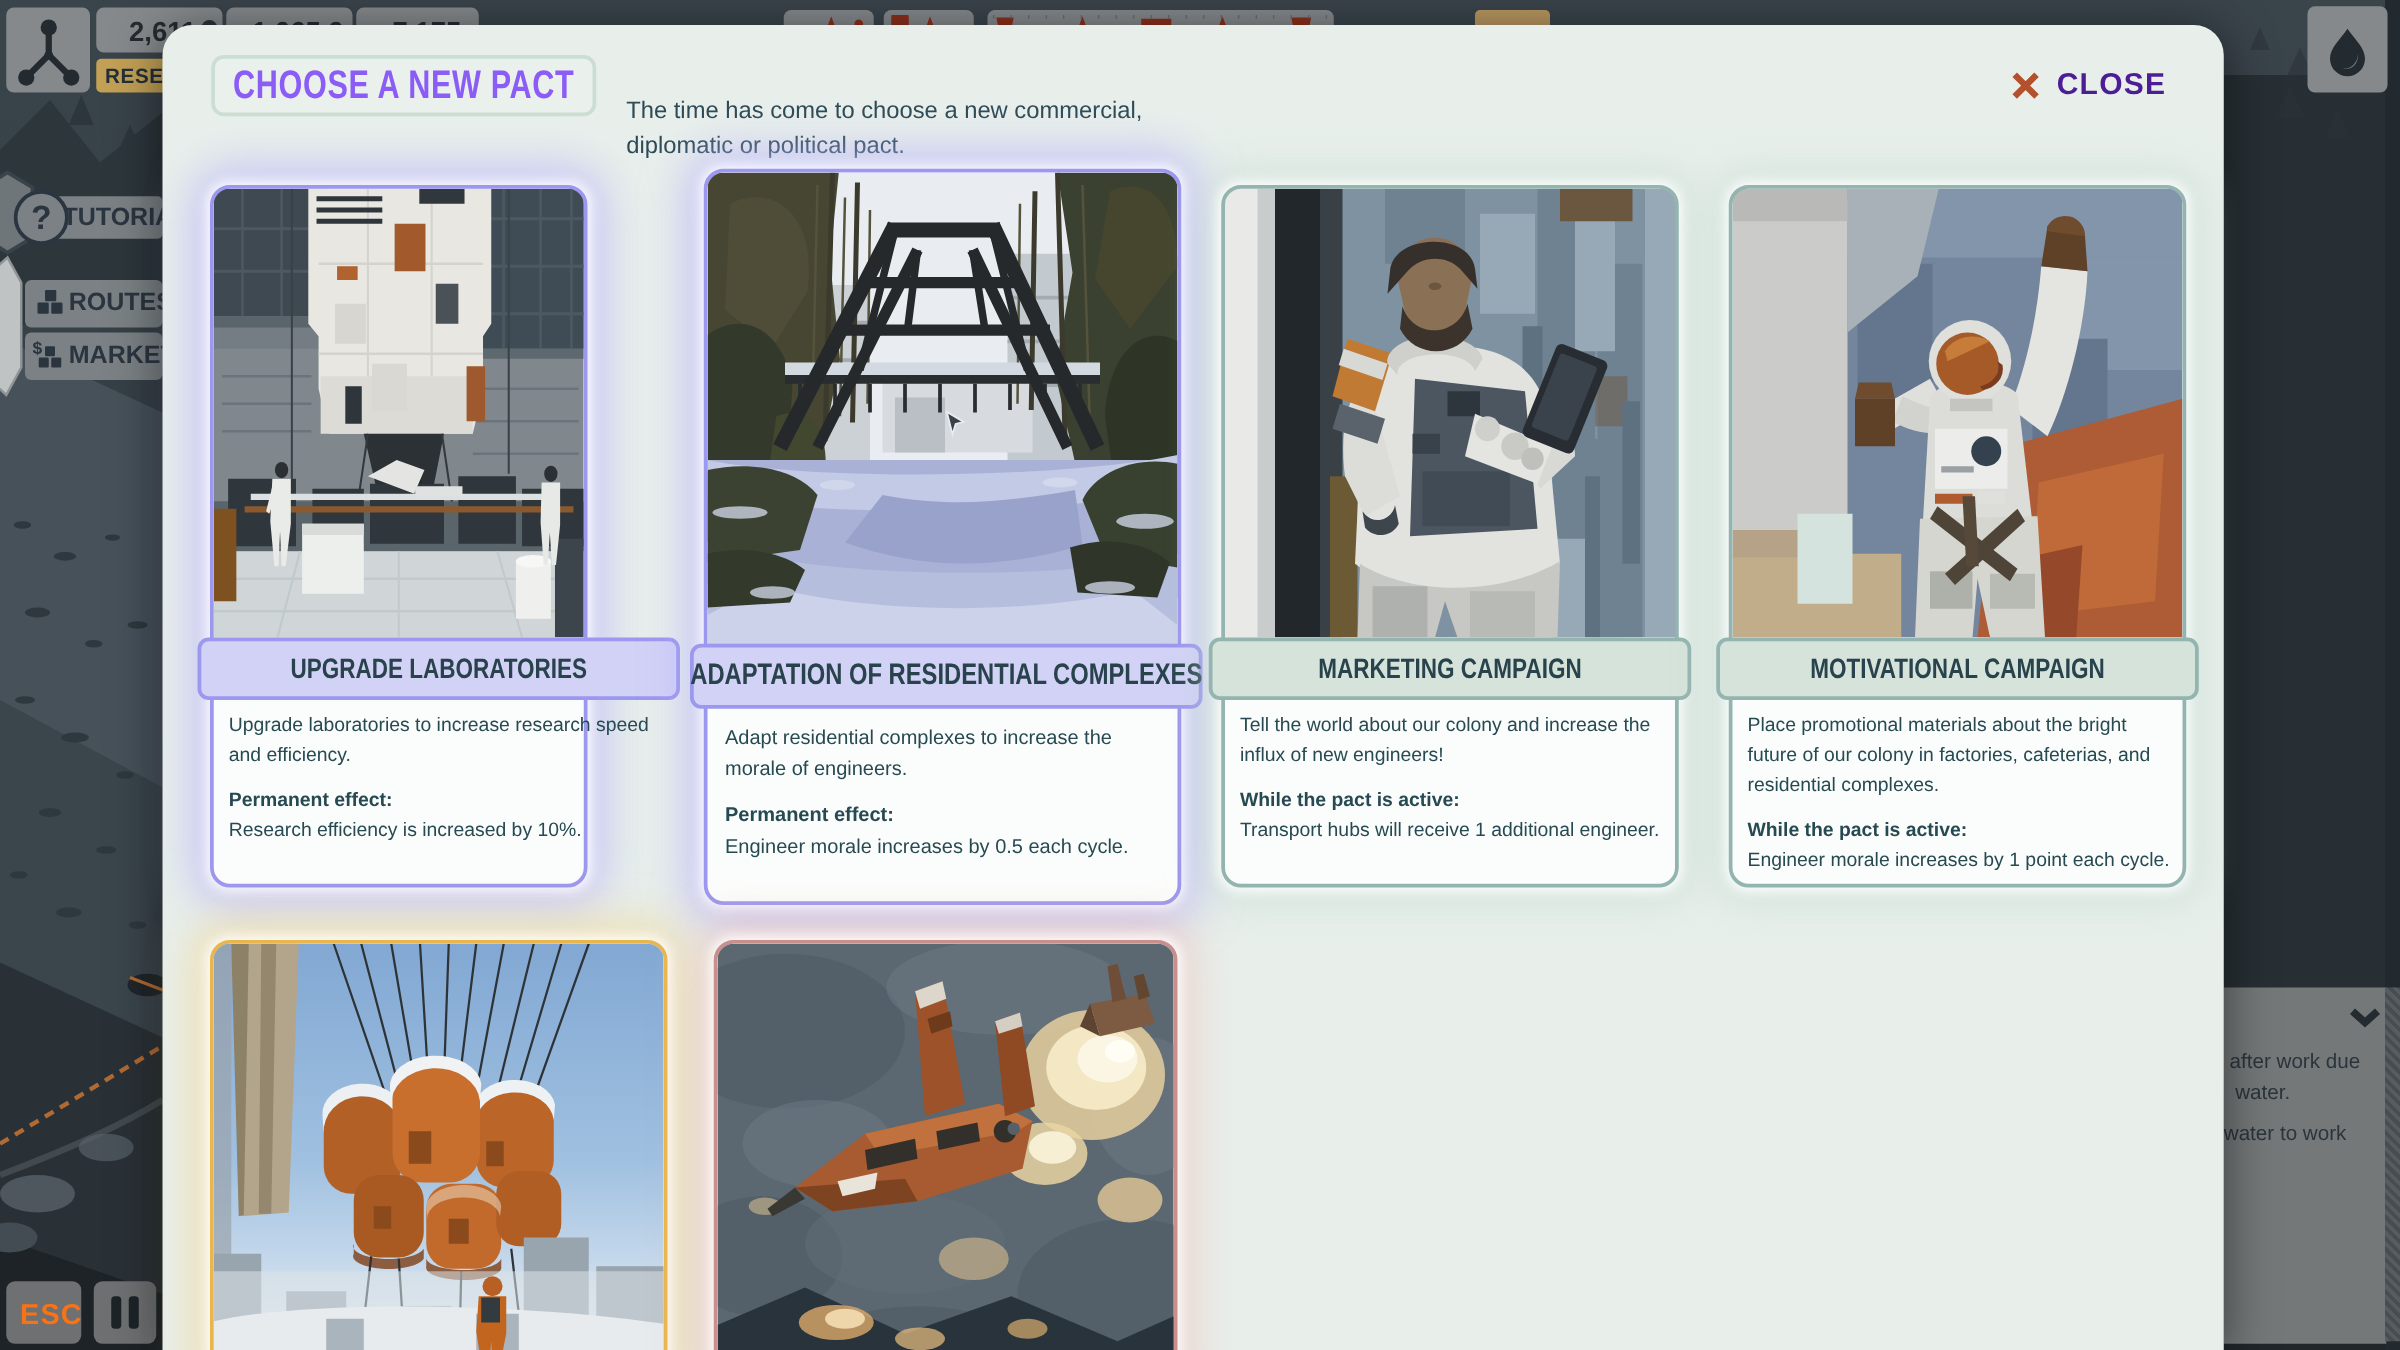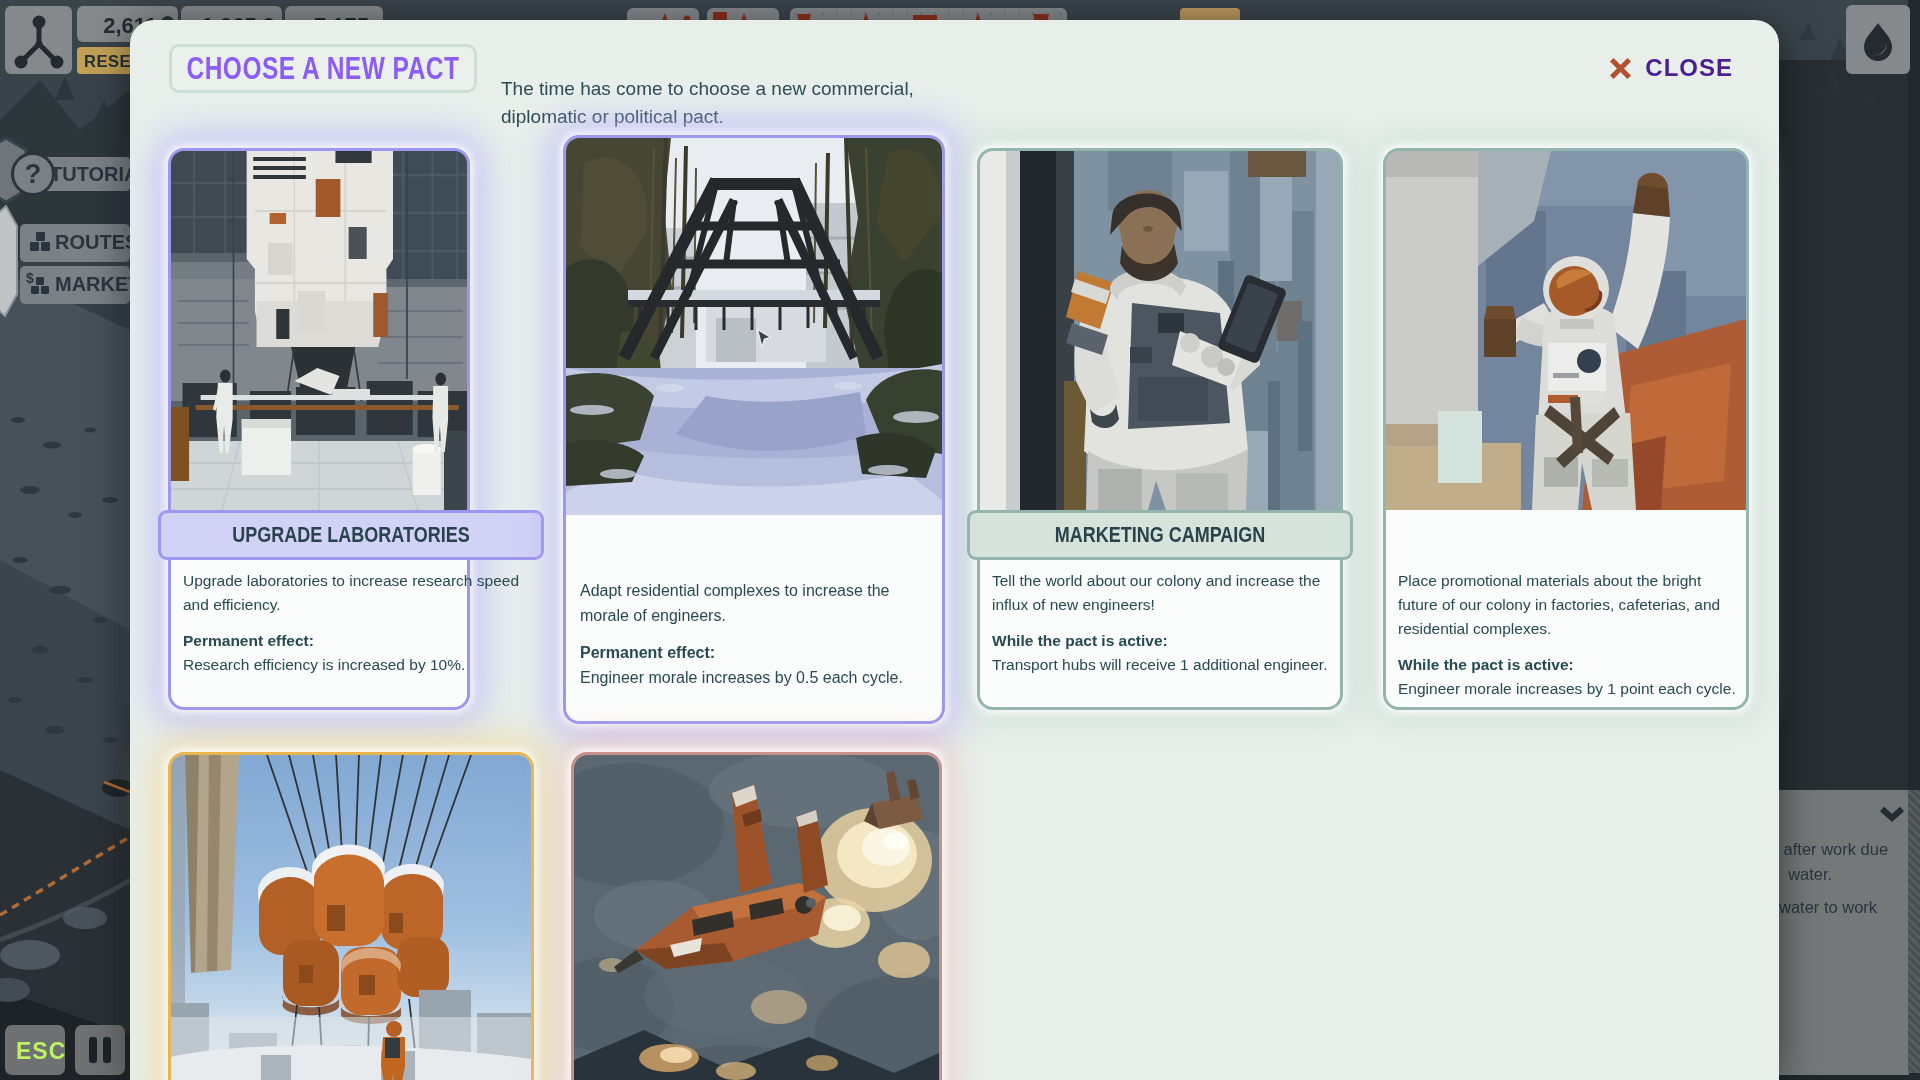--- a/index.html
+++ b/index.html
@@ -155,21 +155,21 @@
 <svg class="abs" style="left:26px;top:271px;" width="28" height="28" viewBox="0 0 28 28">
   <g fill="#2b3540">
       <text x="0" y="12" font-size="14" font-weight="bold" fill="#2b3540">$</text>
   <rect x="10" y="6" width="8" height="8" rx="1"></rect>
       <rect x="5" y="15" width="8" height="8" rx="1"></rect>
       <rect x="15" y="15" width="8" height="8" rx="1"></rect>
     </g>
 </svg>
 
 <div class="abs" style="left:5px;top:1025px;width:60px;height:50px;background:#6e7072;border-radius:7px;"></div>
-<div class="hudtxt abs" style="left:16px;top:1038px;font-size:23px;color:#bef264;letter-spacing:1px;">ESC</div>
+<div class="hudtxt abs" style="left:16px;top:1038px;font-size:23px;color:#f97316;letter-spacing:1px;">ESC</div>
 <div class="abs" style="left:75px;top:1025px;width:50px;height:50px;background:#6e7072;border-radius:7px;"></div>
 <div class="abs" style="left:89px;top:1037px;width:8px;height:26px;background:#1d2428;border-radius:3px;"></div>
 <div class="abs" style="left:103px;top:1037px;width:8px;height:26px;background:#1d2428;border-radius:3px;"></div>
 
 <div class="abs" style="left:1908px;top:0;width:12px;height:1080px;background:#232a2f;"></div>
 
 <div class="hudbox" style="left:1846px;top:5px;width:64px;height:69px;"></div>
 <svg class="abs" style="left:1846px;top:5px;" width="64" height="69" viewBox="0 0 64 69">
   <path d="M32,18 C38,27 46,33 46,42 a14,14 0 0 1 -28,0 C18,33 26,27 32,18 Z" fill="#242b30"></path>
   <path d="M40,38 a10,10 0 0 1 -12,12 a11,11 0 0 0 12,-12 Z" fill="#7e8386"></path>
@@ -341,20 +341,23 @@
         <g fill="#d6dcee" opacity="0.75">
           <ellipse cx="26" cy="272" rx="22" ry="5"></ellipse>
           <ellipse cx="350" cy="279" rx="23" ry="6"></ellipse>
           <ellipse cx="322" cy="332" rx="20" ry="5"></ellipse>
           <ellipse cx="52" cy="336" rx="18" ry="5"></ellipse>
           <ellipse cx="104" cy="250" rx="14" ry="4"></ellipse>
           <ellipse cx="282" cy="248" rx="14" ry="4"></ellipse>
         </g>
       </svg>
     </div>
+    <div class="tbar" style="left:-14px;top:377px;width:410px;height:52px;font-size:19px;">
+        <span class="sy">ADAPTATION OF RESIDENTIAL COMPLEXES</span>
+      </div>
     <div class="cbody" style="top:440px;left:14px;font-size:16px;line-height:25px;">
       <div>Adapt residential complexes to increase the<br>morale of engineers.</div>
       <div class="p2"><b>Permanent effect:</b><br>Engineer morale increases by 0.5 each cycle.</div>
     </div>
   </div>
 
   <div class="card sage" style="left:847px;top:128px;width:366px;height:562px;">
     <div class="cimg" style="height:359px;">
       <svg viewBox="0 0 360 359" preserveAspectRatio="none">
         <rect width="360" height="359" fill="#7f92a2"></rect>
@@ -486,20 +489,23 @@
           <path d="M194,246 L197,302 L187,302 L184,246 Z" fill="#57493a"></path>
 
           <circle cx="190" cy="138" r="33" fill="#dfdfdb"></circle>
           <circle cx="188" cy="140" r="25" fill="#a55a28"></circle>
           <path d="M170,130 a24,20 0 0 1 36,-8 l-34,16 Z" fill="#c77c3a"></path>
           <path d="M198,158 a18,16 0 0 0 14,-20 l4,3 a19,17 0 0 1 -16,20 Z" fill="#7a3c1d"></path>
           <rect x="174" y="168" width="34" height="10" fill="#c4c5c1"></rect>
         </g>
       </svg>
     </div>
+    <div class="tbar" style="left:-13px;top:359px;width:386px;height:50px;font-size:18px;">
+        <span class="sy">MOTIVATIONAL CAMPAIGN</span>
+      </div>
     <div class="cbody" style="top:418px;">
       <div>Place promotional materials about the bright<br>future of our colony in factories, cafeterias, and<br>residential complexes.</div>
       <div class="p2"><b>While the pact is active:</b><br>Engineer morale increases by 1 point each cycle.</div>
     </div>
   </div>
 
   <div class="card amber" style="left:38px;top:732px;width:366px;height:348px;border-radius:16px 16px 0 0;">
     <div class="cimg" style="height:345px;border-radius:13px 13px 0 0;">
       <svg viewBox="0 0 360 345" preserveAspectRatio="none">
         <defs>

